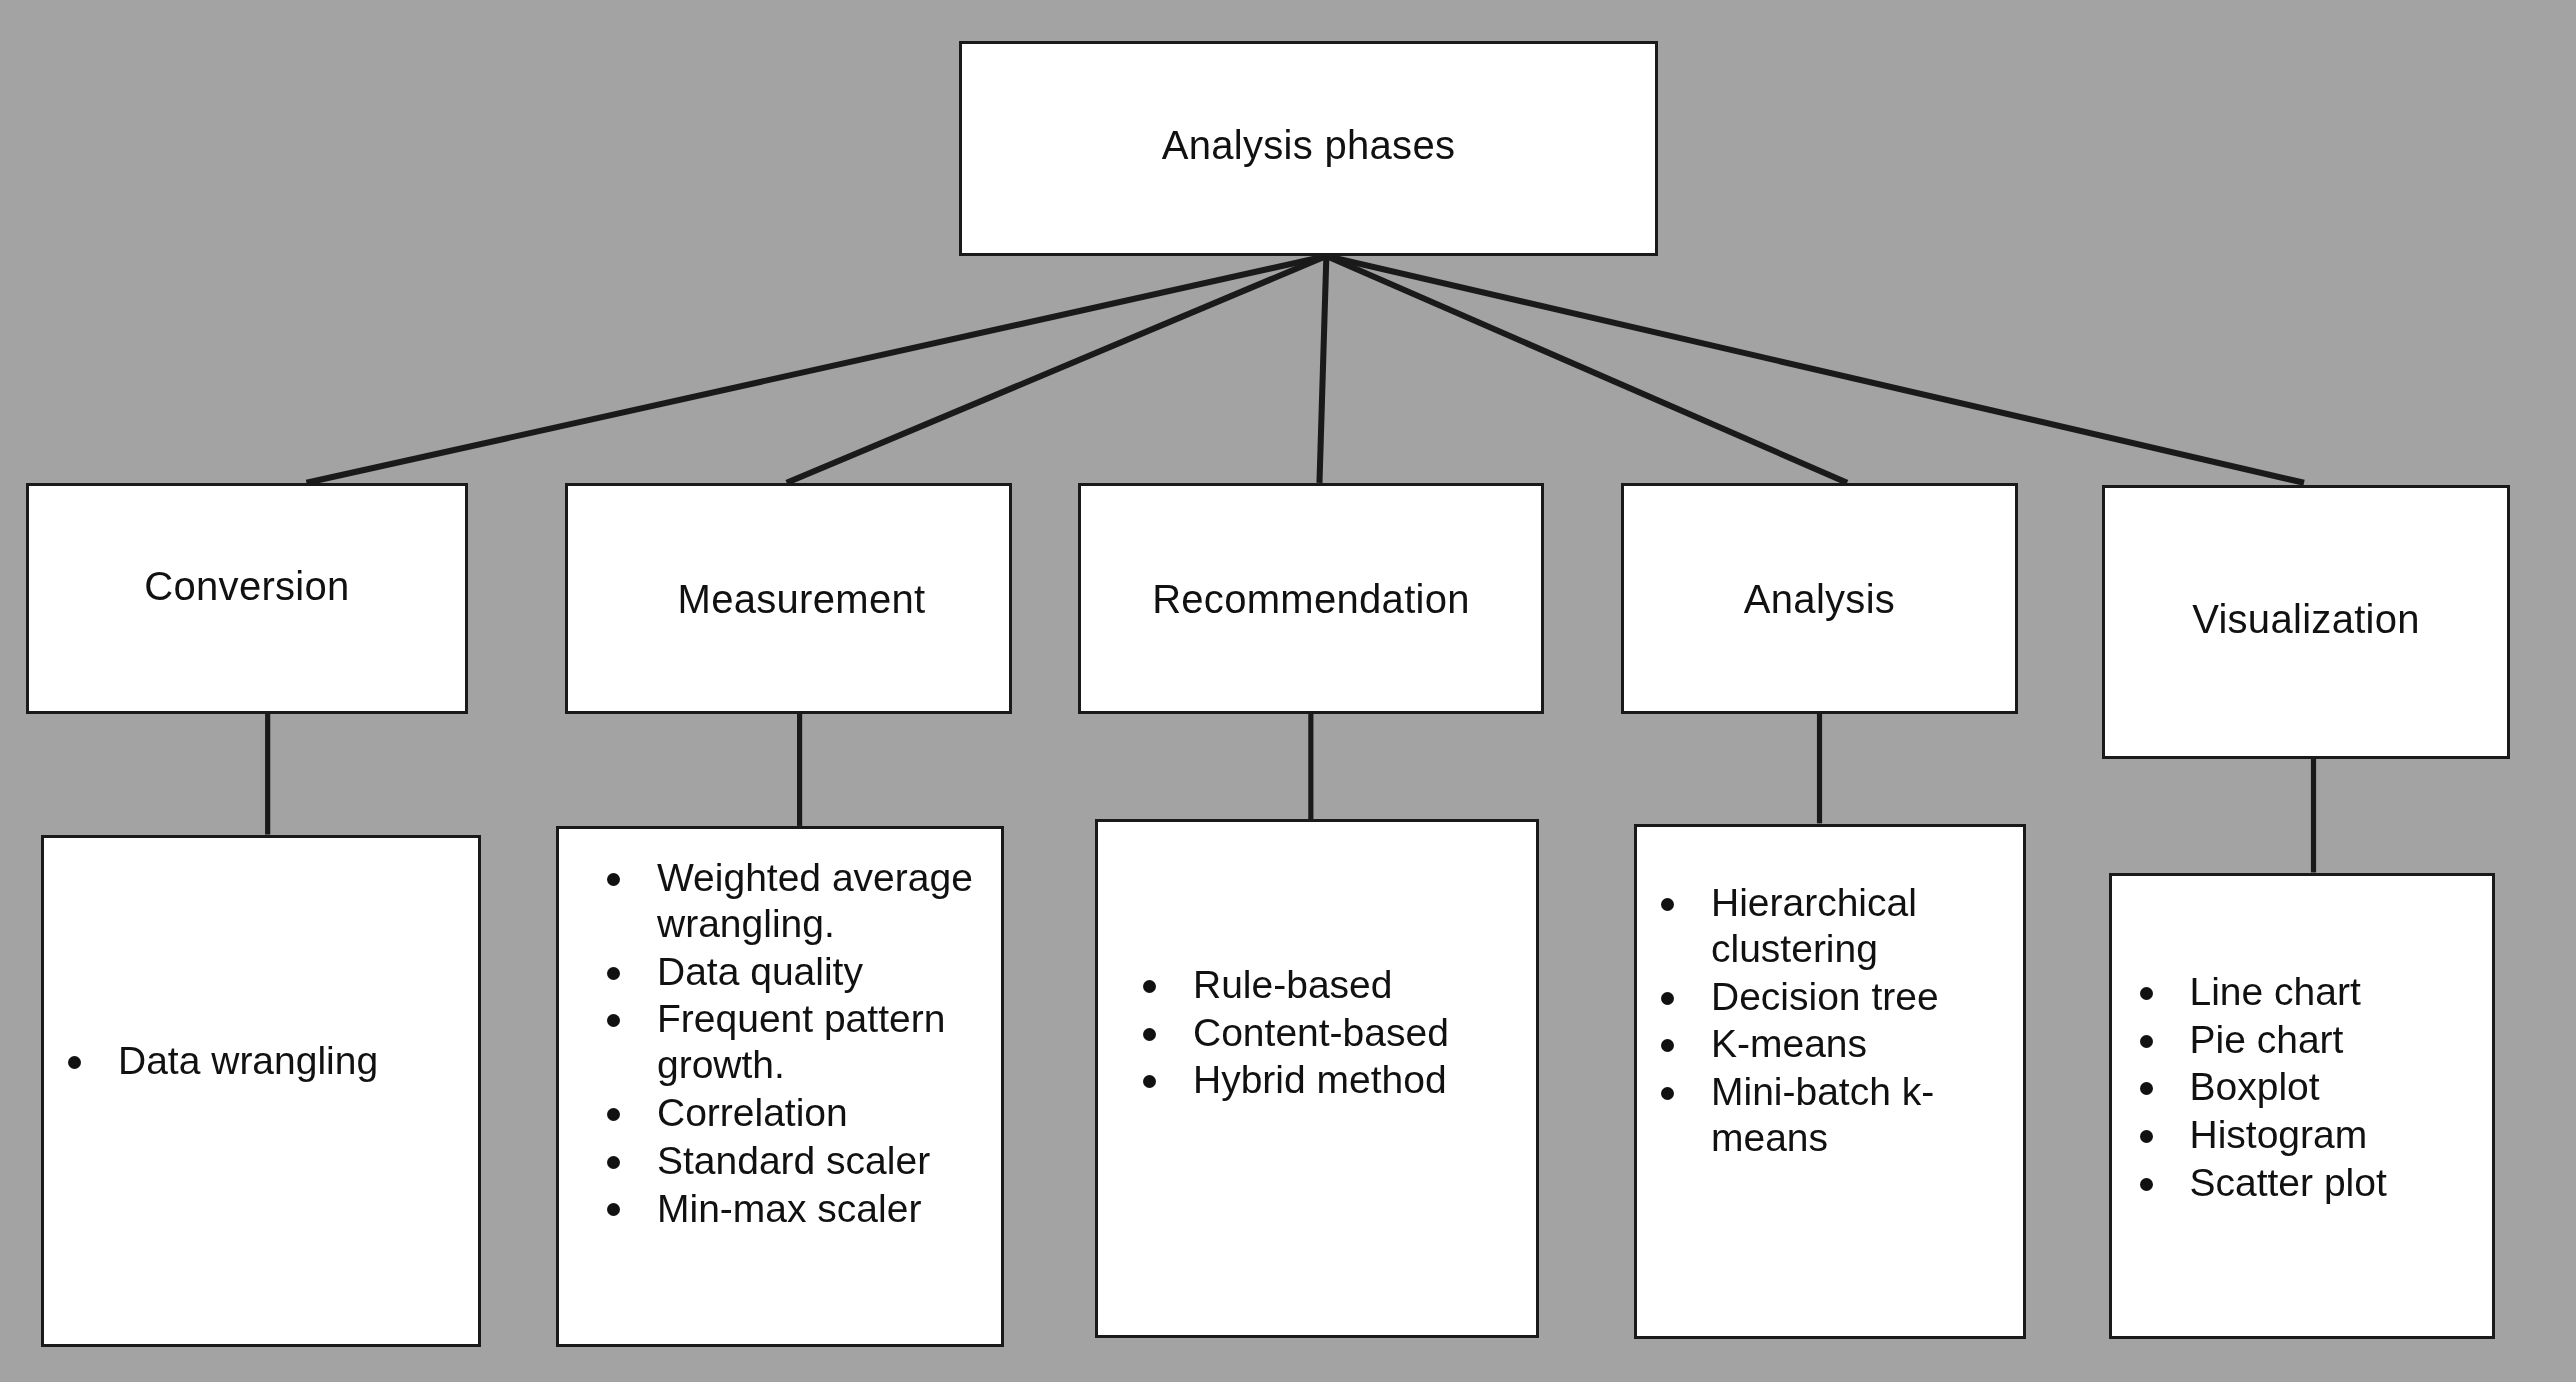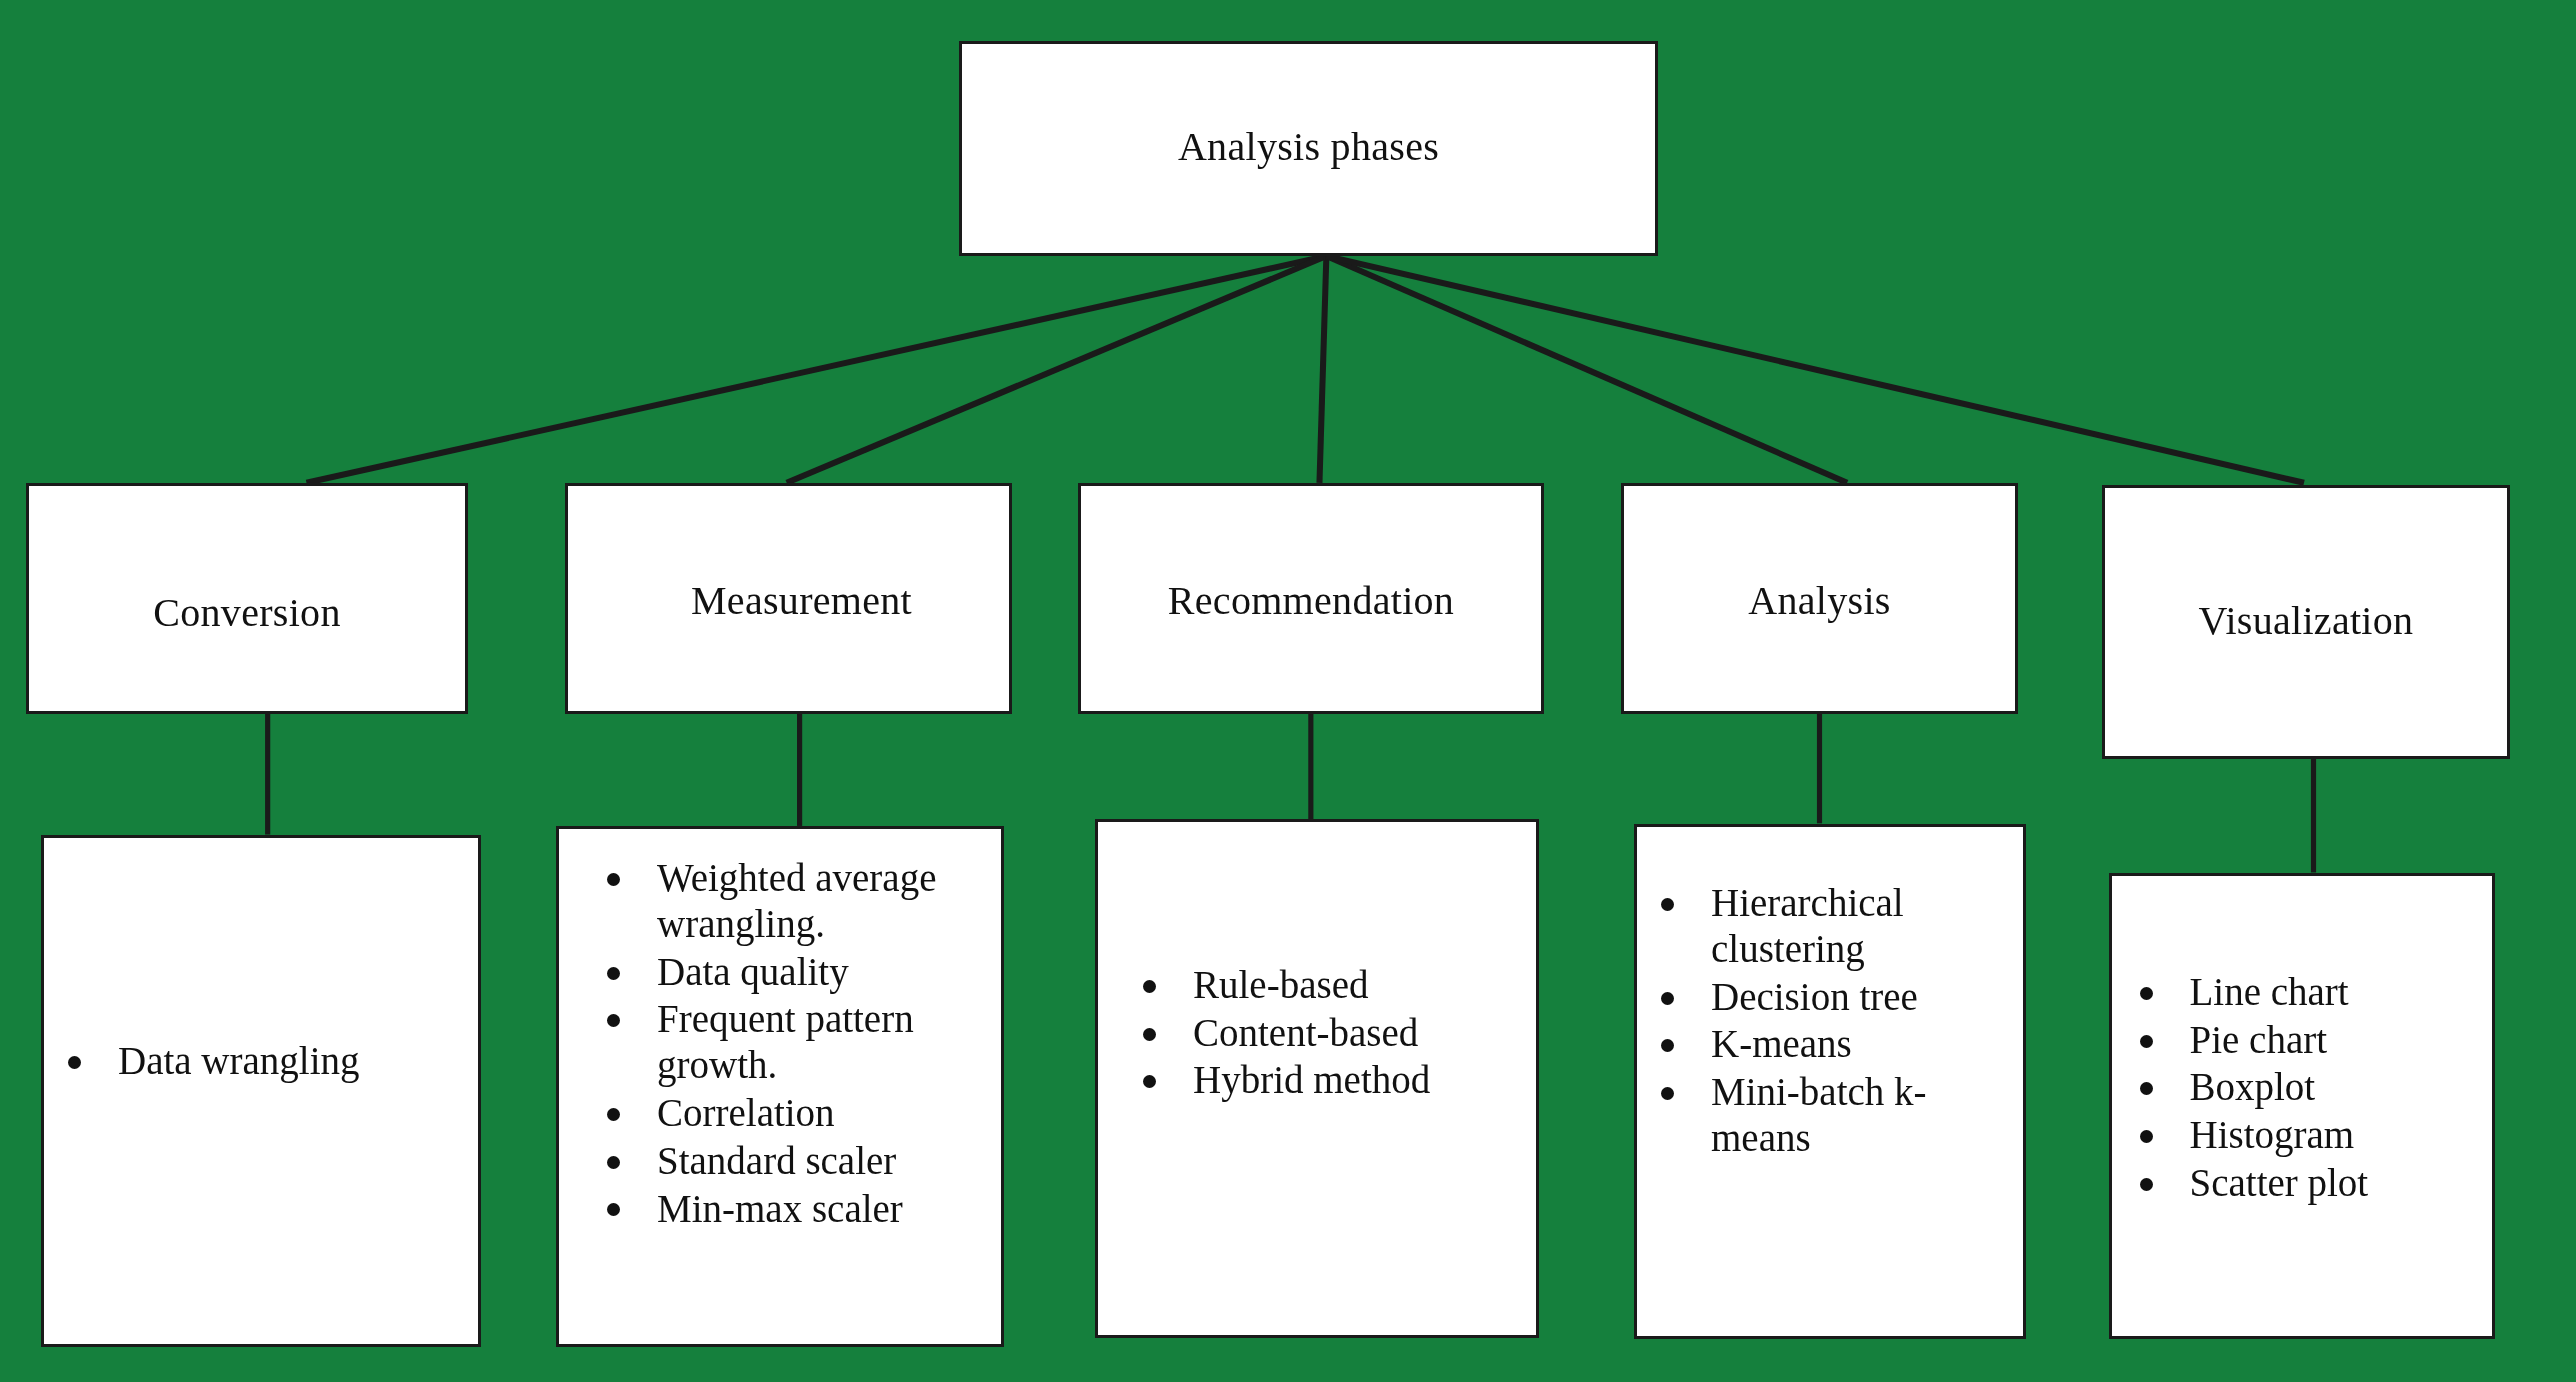--- a/index.html
+++ b/index.html
@@ -5,22 +5,22 @@
 <style>
   html, body {
     margin: 0;
     padding: 0;
     background: #ffffff;
   }
   #canvas {
     position: relative;
     width: 2576px;
     height: 1382px;
-    background: #15803d;
-    font-family: Liberation Serif, serif;
+    background: #a3a3a3;
+    font-family: Liberation Sans, sans-serif;
     overflow: hidden;
   }
   #edges {
     position: absolute;
     left: 0;
     top: 0;
     width: 2576px;
     height: 1382px;
     pointer-events: none;
   }
@@ -82,21 +82,21 @@
     <line x1="1520" y1="828" x2="1520" y2="950" stroke="#1a1a1a" stroke-width="6"></line>
     <line x1="2110" y1="828" x2="2110" y2="955" stroke="#1a1a1a" stroke-width="6"></line>
     <line x1="2683" y1="878" x2="2683" y2="1012" stroke="#1a1a1a" stroke-width="6"></line>
   </svg>
 
   <div class="node" style="left:959px; top:41px; width:699px; height:215px;">
     <div class="node-title" style="top:79px;">Analysis phases</div>
   </div>
 
   <div class="node" style="left:26px; top:483px; width:442px; height:231px;">
-    <div class="node-title" style="top:103px;text-align:center;">Conversion</div>
+    <div class="node-title" style="top:78px;text-align:center;">Conversion</div>
   </div>
 
   <div class="node" style="left:565px; top:483px; width:447px; height:231px;">
     <div class="node-title" style="top:91px;padding-left:26px;">Measurement</div>
   </div>
 
   <div class="node" style="left:1078px; top:483px; width:466px; height:231px;">
     <div class="node-title" style="top:91px;">Recommendation</div>
   </div>
 

